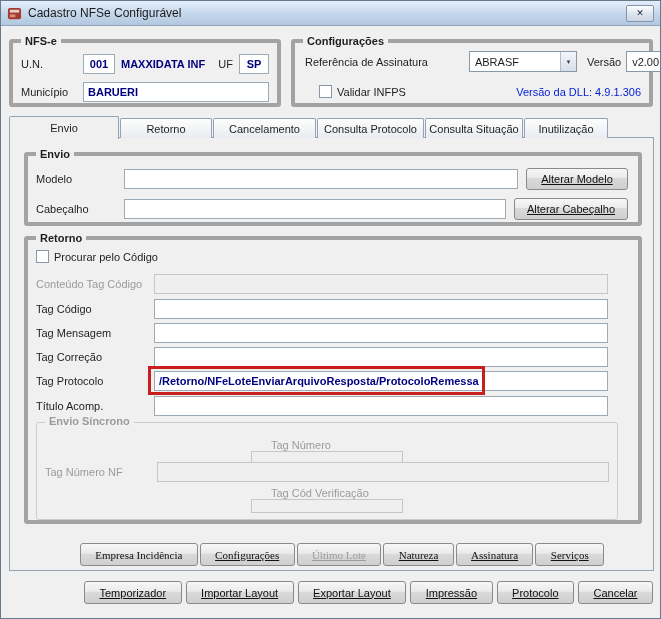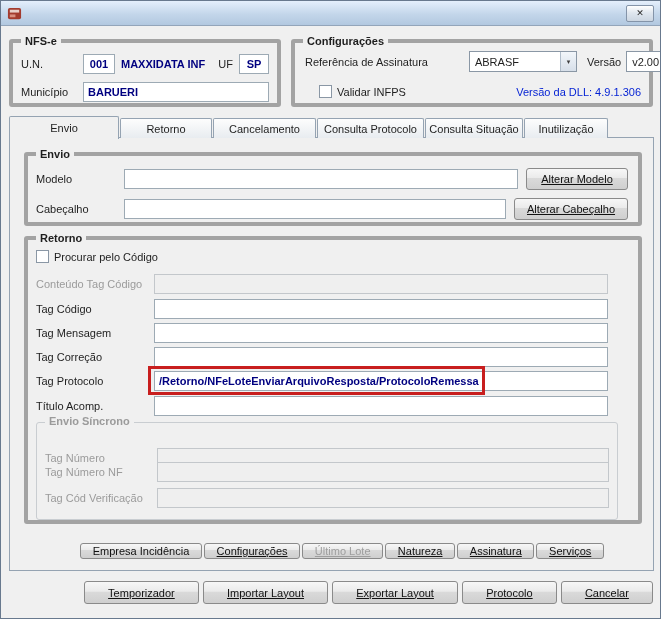--- a/index.html
+++ b/index.html
@@ -115,41 +115,42 @@
   .red-box { position:absolute; left:112px; top:-4px; width:337px; height:29px;
              border:3px solid #c81e1e; pointer-events:none; z-index:5; }
 
   
   #group-sincrono { position:absolute; left:8px; top:182px; width:582px; height:98px;
                     border:1px solid #c9cdd1; border-radius:3px; }
   #group-sincrono .frow { position:absolute; left:8px; right:8px; height:21px;
                           display:flex; align-items:center; }
   #group-sincrono .frow .lbl { width:112px; flex:none; }
   #group-sincrono .frow .tb { flex:1; }
-  .sr0 { top:24px; } .sr1 { top:38px; } .sr2 { top:64px; }
+  .sr0 { top:16px;flex-direction:column; } .sr1 { top:38px; } .sr2 { top:64px;flex-direction:column; }
 
   
   .rowbtns { display:flex; }
-  #action-row-1 { position:absolute; left:70px; top:405px; width:524px; height:16px; gap:2px; }
+  #action-row-1 { position:absolute; left:70px; top:405px; width:524px; height:23px; gap:2px;font-family:Liberation Serif, serif; }
   #action-row-2 { position:absolute; left:83px; top:580px; width:569px; height:23px; gap:4px; }
   .rowbtns .btn { flex:1 1 auto; padding:0 8px; }
 </style>
 </head>
 <body>
 
 <div class="dialog">
 
   <div class="titlebar">
     <span class="app-icon">
       <svg viewBox="0 0 16 16" width="15" height="15" aria-hidden="true">
         <rect x="1" y="2" width="14" height="12" rx="2" fill="#a33b2e"></rect>
         <rect x="3" y="4" width="10" height="3" fill="#e8cfc9"></rect>
         <rect x="3" y="9" width="6" height="3" fill="#d98f80"></rect>
       </svg>
     </span>
+    <span class="win-title">Cadastro NFSe Configurável</span>
     <span class="close-btn">
       <span>✕</span>
     </span>
   </div>
 
   <div class="group" id="group-nfse">
     <span class="caption">NFS-e</span>
     <div class="row1">
       <span class="lbl w-un">U.N.</span>
       <input class="tb navy center" id="un-input" value="001" style="">
@@ -271,17 +272,18 @@
       <button class="btn u">Natureza</button>
       <button class="btn u">Assinatura</button>
       <button class="btn u">Serviços</button>
     </div>
   </div>
 
   <div class="rowbtns" id="action-row-2">
     <button class="btn u">Temporizador</button>
     <button class="btn u">Importar Layout</button>
     <button class="btn u">Exportar Layout</button>
+    <button class="btn u">Impressão</button>
     <button class="btn u">Protocolo</button>
     <button class="btn u">Cancelar</button>
   </div>
 
 </div>
 
 </body></html>

